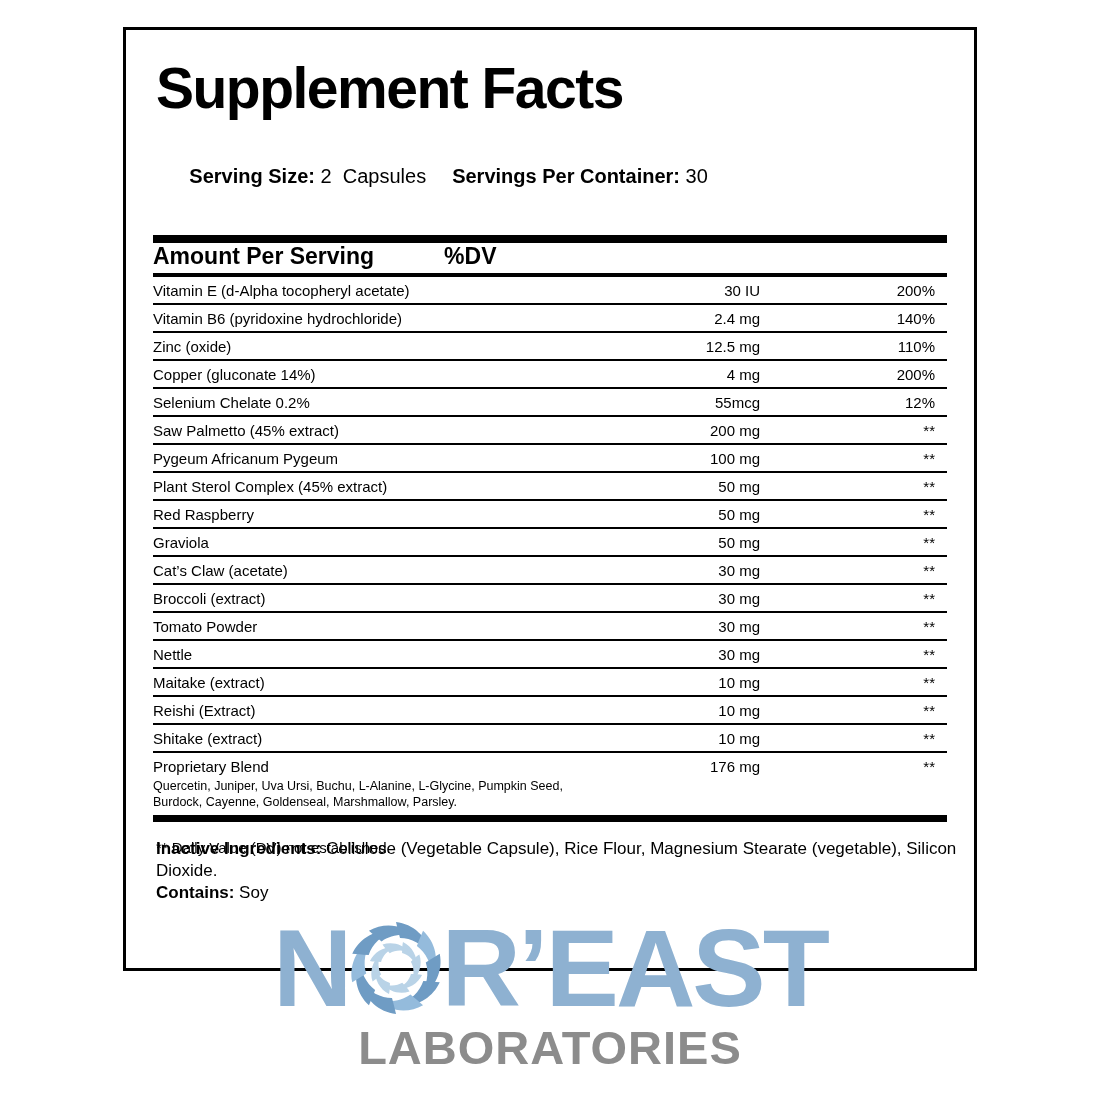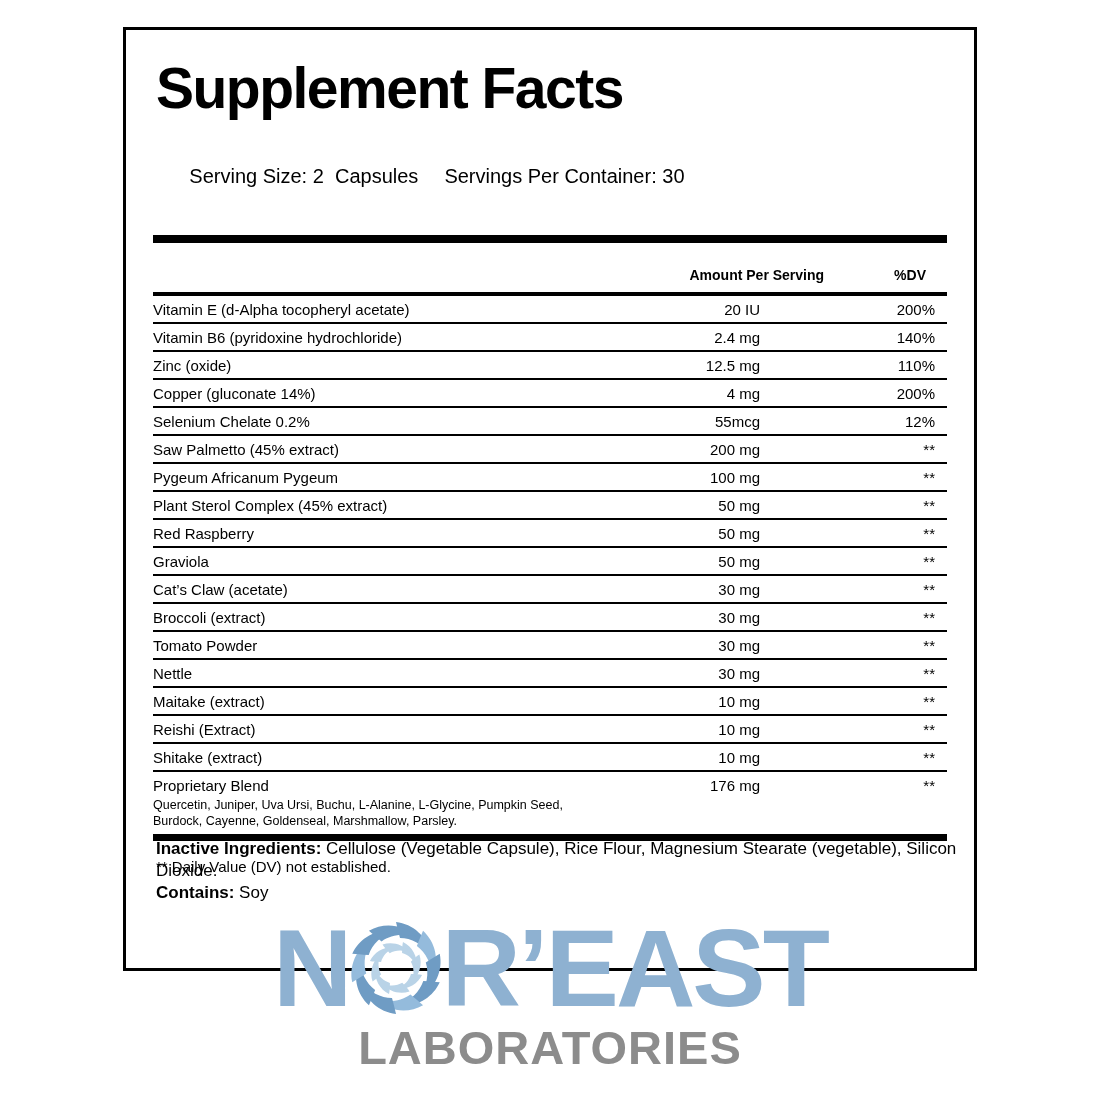--- a/index.html
+++ b/index.html
@@ -5,27 +5,27 @@
   html,body{margin:0;padding:0;background:#ffffff;}
   .page{position:relative;width:1100px;height:1100px;background:#ffffff;
         font-family:"Liberation Sans", sans-serif;color:#000;overflow:hidden;}
 
   
   .facts-box{position:absolute;left:123px;top:27px;width:854px;height:944px;
              border:3px solid #000;box-sizing:border-box;padding:0 27px;background:#fff;}
   .facts-title{font-size:57px;font-weight:bold;letter-spacing:-1.5px;line-height:57px;
                margin:30px 0 0 3px;}
   .serving-line{margin:20px 0 0 3px;font-size:20px;line-height:26px;white-space:pre;}
-  .serving-line .lbl{font-weight:normal;}
+  .serving-line .lbl{font-weight:bold;}
   .spc{margin-left:26px;}
   .bar-thick{height:8px;background:#000;margin-top:20px;}
   .bar-mid{height:4px;background:#000;}
   .bar-bottom{height:7px;background:#000;}
-  .hdr-row{display:flex;justify-content:flex-end;align-items:baseline;gap:70px;
-           padding:20px 21px 5px 0;font-size:14px;font-weight:bold;line-height:24px;}
+  .hdr-row{display:flex;align-items:baseline;gap:70px;
+           padding:1px 21px 5px 0;font-size:23px;font-weight:bold;line-height:24px;}
   table.facts{width:100%;border-collapse:collapse;table-layout:fixed;}
   table.facts td{padding:3.5px 0;font-size:15px;line-height:19px;vertical-align:top;}
   table.facts tr:not(:first-child) td{border-top:2.5px solid #000;}
   td.c-amt{text-align:right;width:170px;}
   td.c-dv{text-align:right;width:175px;padding-right:12px !important;}
   .sub{font-size:12.5px;line-height:16px;max-width:520px;padding:2px 0 2px 0;}
   .footnote{font-size:15px;margin:16px 0 0 3px;line-height:20px;}
 
   
   .below{position:absolute;left:156px;top:838px;width:820px;font-size:17px;line-height:22px;}
@@ -58,21 +58,21 @@
     </div>
 
     <div class="bar-mid"></div>
 
     <table class="facts">
       <tbody>
           <tr>
             <td class="c-name">
               <div>Vitamin E (d-Alpha tocopheryl acetate)</div>
             </td>
-            <td class="c-amt">20 IU</td>
+            <td class="c-amt">30 IU</td>
             <td class="c-dv">200%</td>
           </tr>
           <tr>
             <td class="c-name">
               <div>Vitamin B6 (pyridoxine hydrochloride)</div>
             </td>
             <td class="c-amt">2.4 mg</td>
             <td class="c-dv">140%</td>
           </tr>
           <tr>

